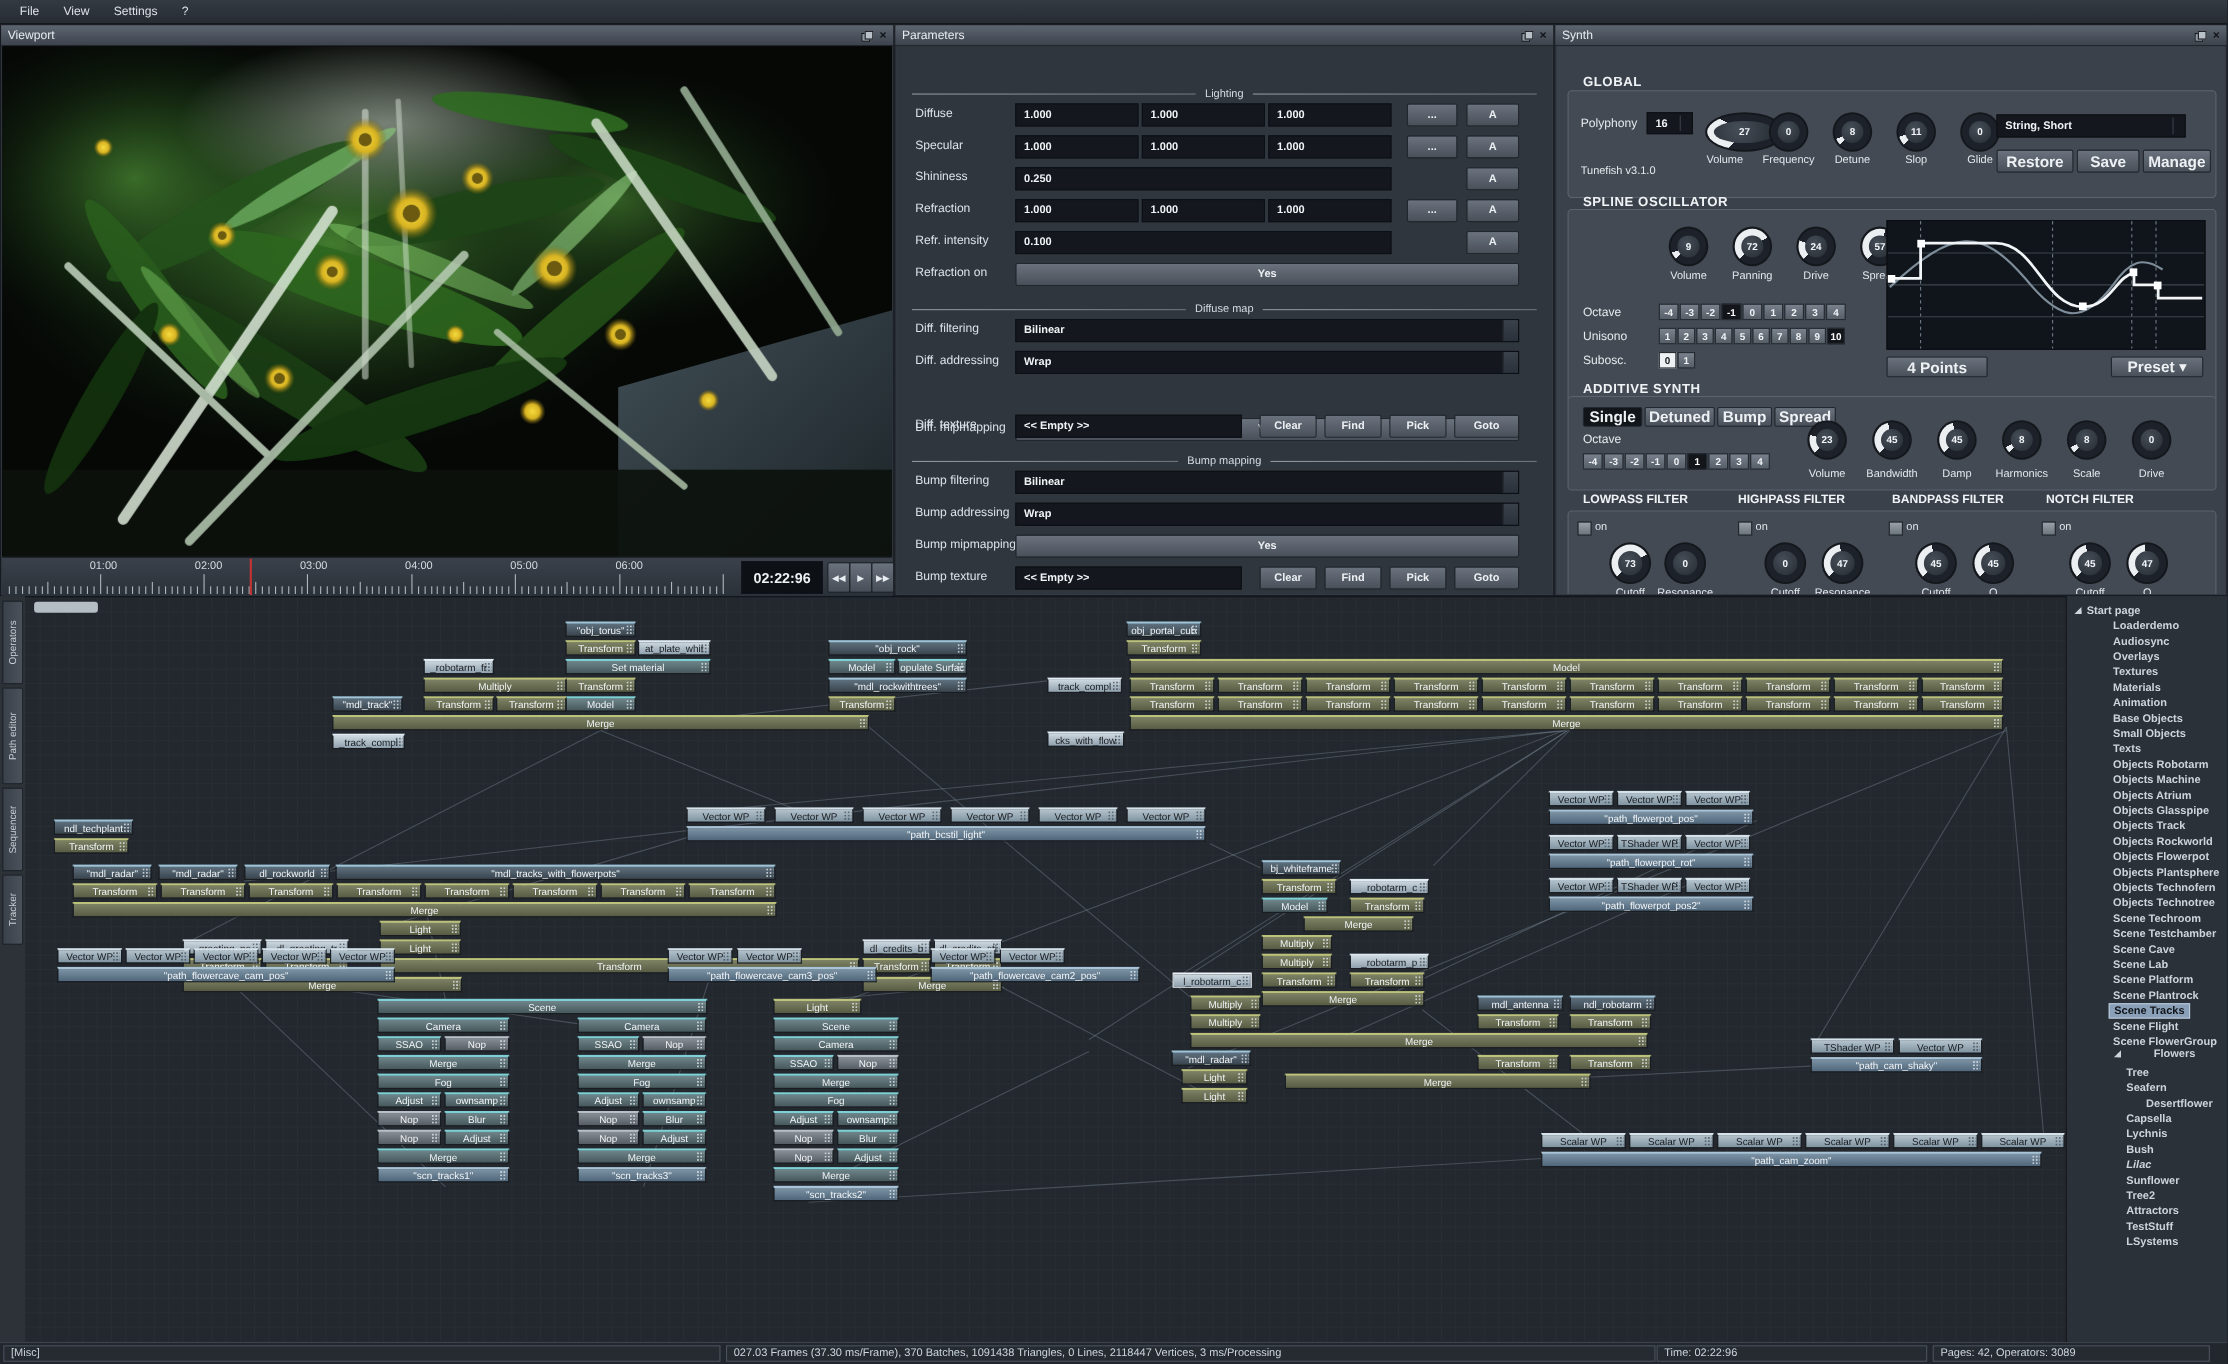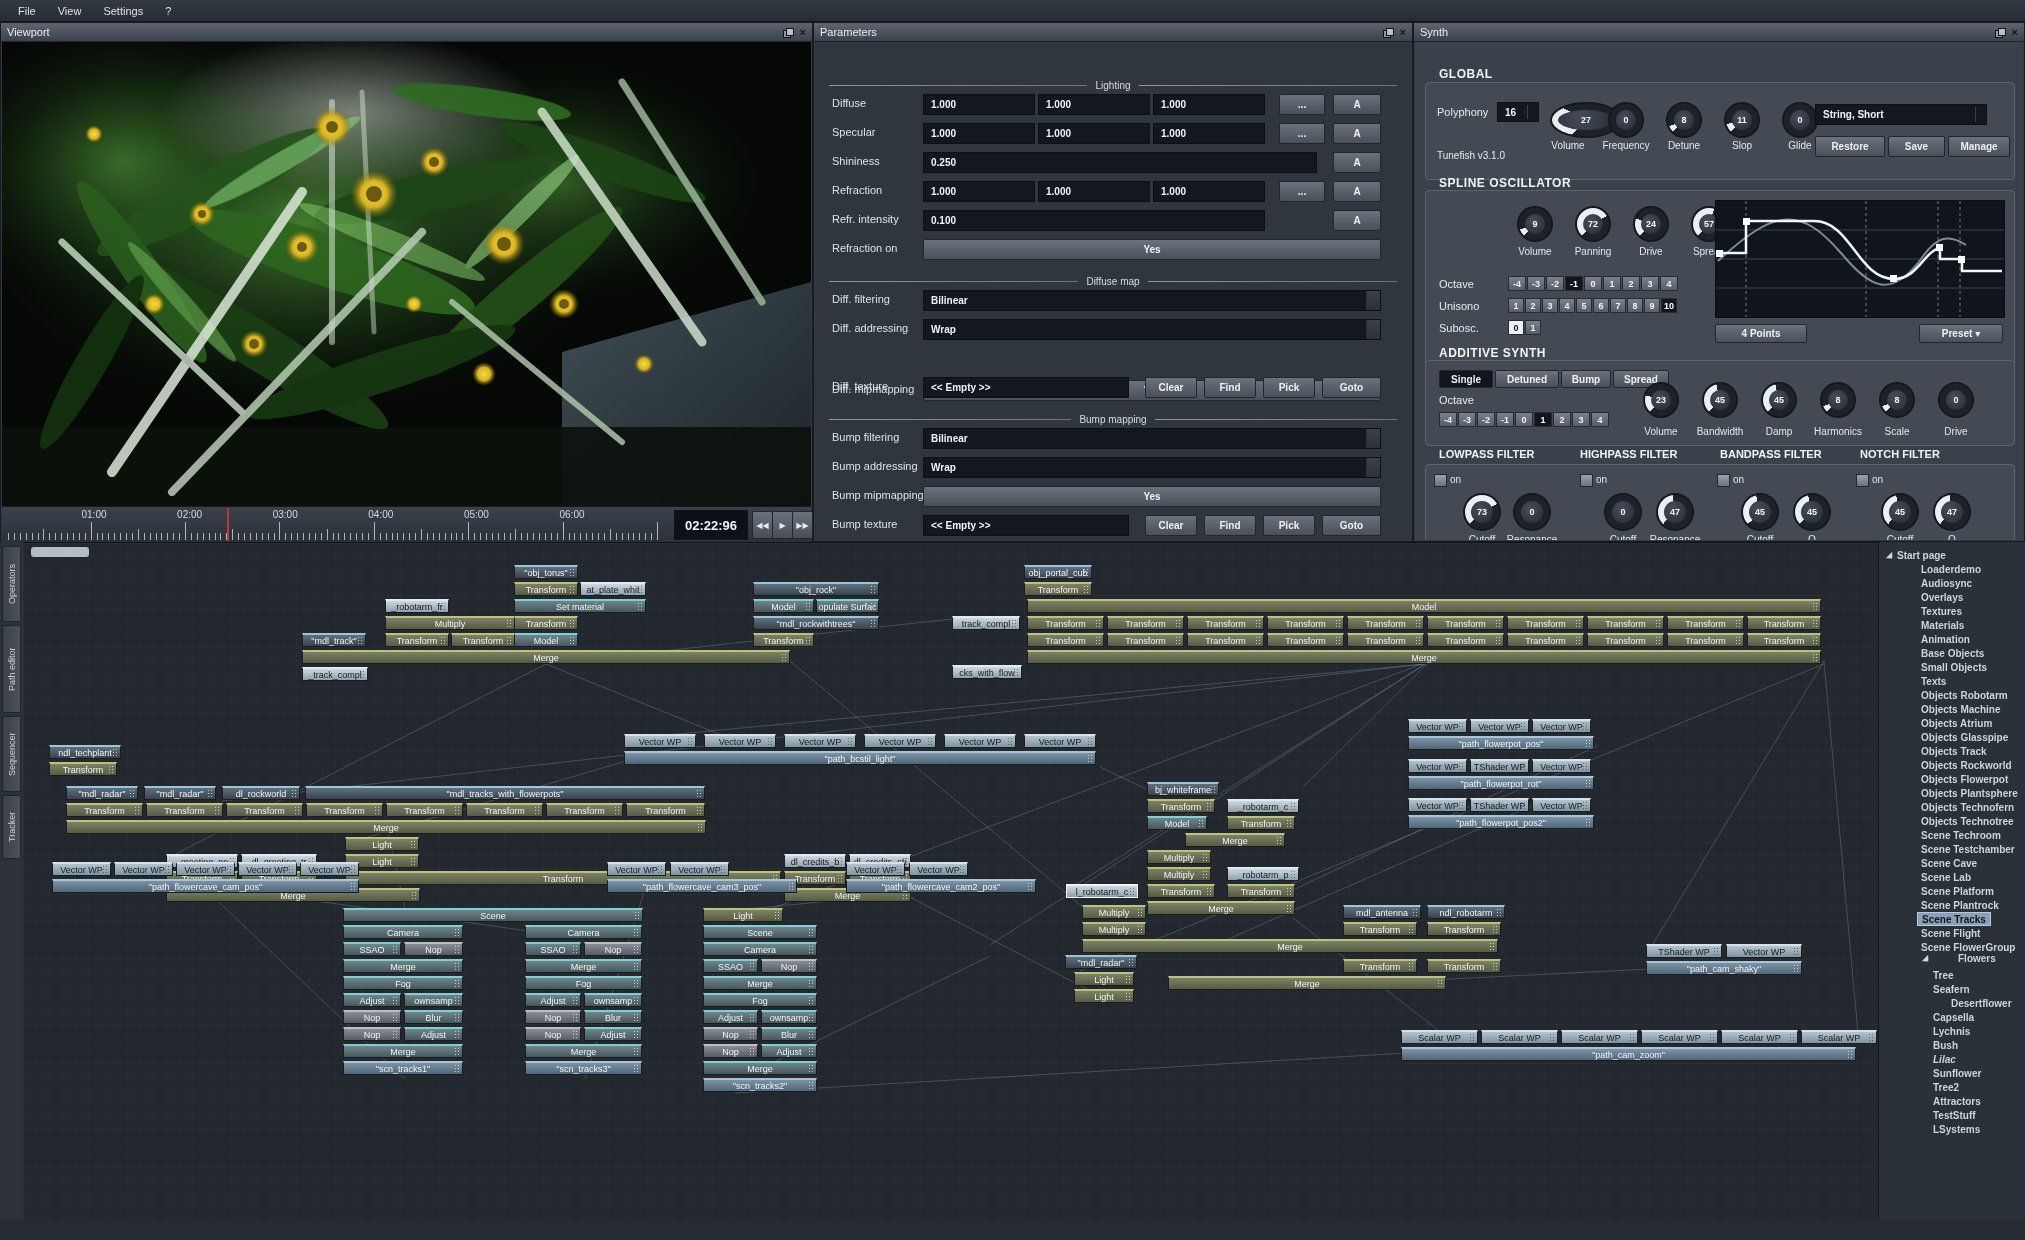--- a/index.html
+++ b/index.html
@@ -58,21 +58,21 @@
     background:radial-gradient(circle at 40% 35%,#454d57,#262c33);
     display:flex;align-items:center;justify-content:center;
     font-size:9px;font-weight:bold;color:#f2f5f8;}
   .k-label{position:absolute;font-size:10px;color:#e2e7ec;text-align:center;transform:translateX(-50%);white-space:nowrap;}
   .seg{position:absolute;display:flex;gap:1px;}
   .seg .c{height:15px;background:linear-gradient(#79818c,#565e68);border:1px solid #272c33;
     color:#f0f3f6;font-size:9px;font-weight:bold;display:flex;align-items:center;justify-content:center;box-sizing:border-box;}
   .seg .c.sel{background:#12151a;color:#fff;}
   .seg .c.sel-w{background:#eef1f3;color:#14171b;}
   .s-btn{position:absolute;background:linear-gradient(#6a727d,#49505a);border:1px solid #22272d;
-    border-radius:2px;color:#eef1f4;font-size:10px;font-weight:bold;
+    border-radius:2px;color:#eef1f4;font-size:14px;font-weight:bold;
     display:flex;align-items:center;justify-content:center;box-sizing:border-box;}
   .s-field{position:absolute;background:#14181e;border:1px solid #0c0f13;color:#f0f3f6;
     font-size:10px;font-weight:bold;display:flex;align-items:center;padding-left:7px;box-sizing:border-box;}
   .s-field::after{content:"";position:absolute;right:10px;top:2px;bottom:2px;width:1px;background:#39404a;}
   .chk{position:absolute;width:11px;height:11px;background:linear-gradient(#9aa2ab,#6b737d);border:1px solid #23282e;}
   .chk-label{position:absolute;font-size:10px;color:#e2e7ec;}
   .f-hdr{position:absolute;font-size:11px;font-weight:bold;color:#f0f3f6;}
   #spline-graph{position:absolute;background:#10151b;border:1px solid #0a0d11;}
   
   #graph{position:absolute;left:23px;top:542px;width:1855px;height:678px;
@@ -365,21 +365,21 @@
         <div class="p-row" style="top: 81px; left: 0px; right: 0px;">
           <div class="p-label">Specular</div>
           <div class="p-field" style="left: 108px; width: 112px;">1.000</div>
           <div class="p-field" style="left: 223px; width: 112px;">1.000</div>
           <div class="p-field" style="left: 338px; width: 112px;">1.000</div>
           <div class="p-btn" style="left: 464px; width: 46px;">...</div>
           <div class="p-btn" style="left: 518px; width: 48px;">A</div>
         </div>
         <div class="p-row" style="top: 110px; left: 0px; right: 0px;">
           <div class="p-label">Shininess</div>
-          <div class="p-field" style="left: 108px; width: 394px;">0.250</div>
+          <div class="p-field" style="left: 108px; width: 342px;">0.250</div>
           <div class="p-btn" style="left: 518px; width: 48px;">A</div>
         </div>
         <div class="p-row" style="top: 139px; left: 0px; right: 0px;">
           <div class="p-label">Refraction</div>
           <div class="p-field" style="left: 108px; width: 112px;">1.000</div>
           <div class="p-field" style="left: 223px; width: 112px;">1.000</div>
           <div class="p-field" style="left: 338px; width: 112px;">1.000</div>
           <div class="p-btn" style="left: 464px; width: 46px;">...</div>
           <div class="p-btn" style="left: 518px; width: 48px;">A</div>
         </div>
@@ -1015,13 +1015,19 @@
         <span>Attractors</span>
       </div>
       <div class="tree-item" style="top: 566px; left: 54px;">
         <span>TestStuff</span>
       </div>
       <div class="tree-item" style="top: 580px; left: 54px;">
         <span>LSystems</span>
       </div>
     </div>
 
+  <div id="statusbar">
+    <div class="sb-box" style="left:3px;width:652px;">[Misc]</div>
+    <div class="sb-box" style="left:660px;width:845px;">027.03 Frames (37.30 ms/Frame), 370 Batches, 1091438 Triangles, 0 Lines, 2118447 Vertices, 3 ms/Processing</div>
+    <div class="sb-box" style="left:1506px;width:246px;">Time: 02:22:96</div>
+    <div class="sb-box" style="left:1757px;width:252px;">Pages: 42, Operators: 3089</div>
+  </div>
 </div>
 
 </body></html>

